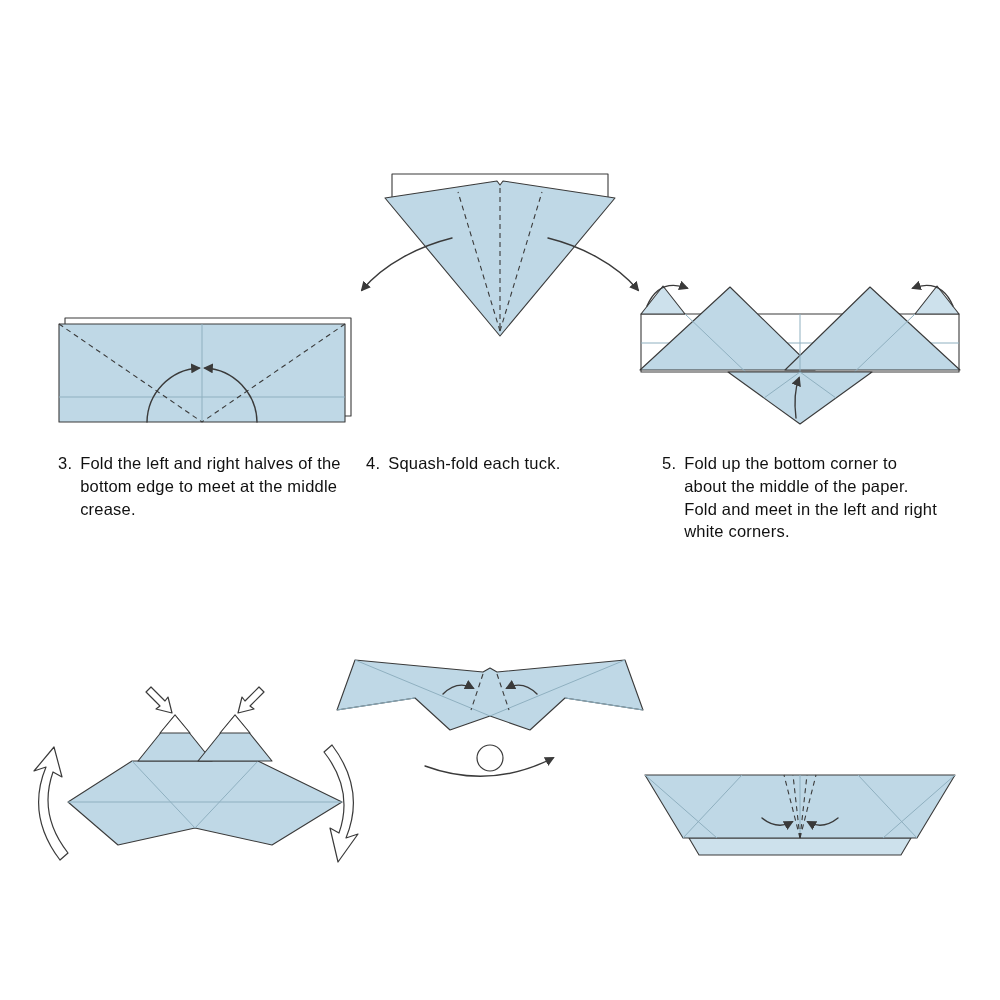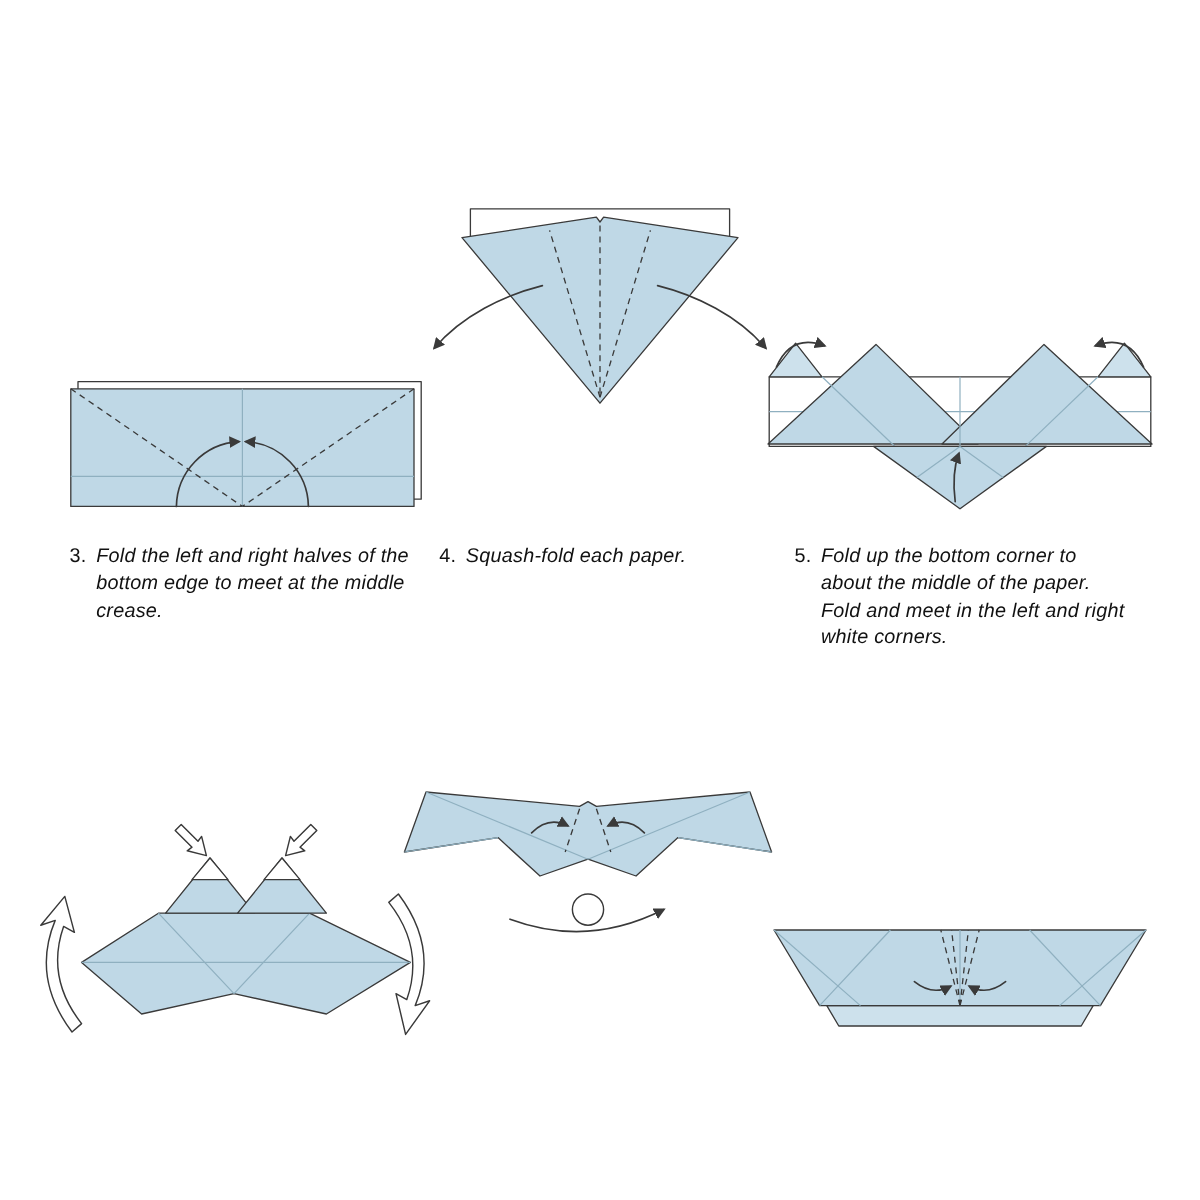--- a/index.html
+++ b/index.html
@@ -2,21 +2,21 @@
 <html><head>
 <meta charset="utf-8">
 <style>
   html,body{margin:0;padding:0;background:#ffffff;}
   .canvas{position:relative;width:1000px;height:1000px;background:#ffffff;overflow:hidden;
           font-family:"Liberation Sans", sans-serif;color:#111;}
   .diagram{position:absolute;}
   .caption{position:absolute;display:flex;gap:8px;font-size:16.5px;line-height:1.38;
            letter-spacing:0.2px;color:#111;}
   .caption .num{flex:0 0 auto;}
-  .caption .txt{flex:1 1 auto;font-style:italic;}
+  .caption .txt{flex:1 1 auto;}
   
   .paper{fill:#bfd8e6;stroke:#3a3a3a;stroke-width:1.1;stroke-linejoin:round;}
   .paper2{fill:#cde1ec;stroke:#3a3a3a;stroke-width:1.1;stroke-linejoin:round;}
   .white{fill:#ffffff;stroke:#3a3a3a;stroke-width:1.1;stroke-linejoin:round;}
   .crease{stroke:#8fb0c0;stroke-width:1;fill:none;}
   .dash{stroke:#3a3a3a;stroke-width:1.1;fill:none;stroke-dasharray:5 4;}
   .arrow{stroke:#3a3a3a;stroke-width:1.4;fill:none;stroke-linecap:round;}
   .hollow{fill:#ffffff;stroke:#3a3a3a;stroke-width:1.2;stroke-linejoin:round;}
 </style>
 </head>
@@ -78,21 +78,21 @@
     <path class="arrow" d="M 163,146 Q 160,122 166,106" marker-end="url(#arr5)"></path>
   </svg>
 
   <div class="caption" style="left:58px;top:452px;width:288px">
     <span class="num">3.</span>
     <span class="txt">Fold the left and right halves of the bottom edge to meet at the middle crease.</span>
   </div>
 
   <div class="caption" style="left:366px;top:452px;width:240px">
     <span class="num">4.</span>
-    <span class="txt">Squash-fold each paper.</span>
+    <span class="txt">Squash-fold each tuck.</span>
   </div>
 
   <div class="caption" style="left:662px;top:452px;width:282px">
     <span class="num">5.</span>
     <span class="txt">Fold up the bottom corner to about the middle of the paper. Fold and meet in the left and right white corners.</span>
   </div>
 
   <svg class="diagram" style="left:20px;top:675px" width="352" height="210" viewBox="0 0 352 210">
     <polygon class="paper" points="48,127 112,86 238,86 322,127 252,170 175,153 98,170"></polygon>
     <line class="crease" x1="112" y1="86" x2="175" y2="153"></line>

